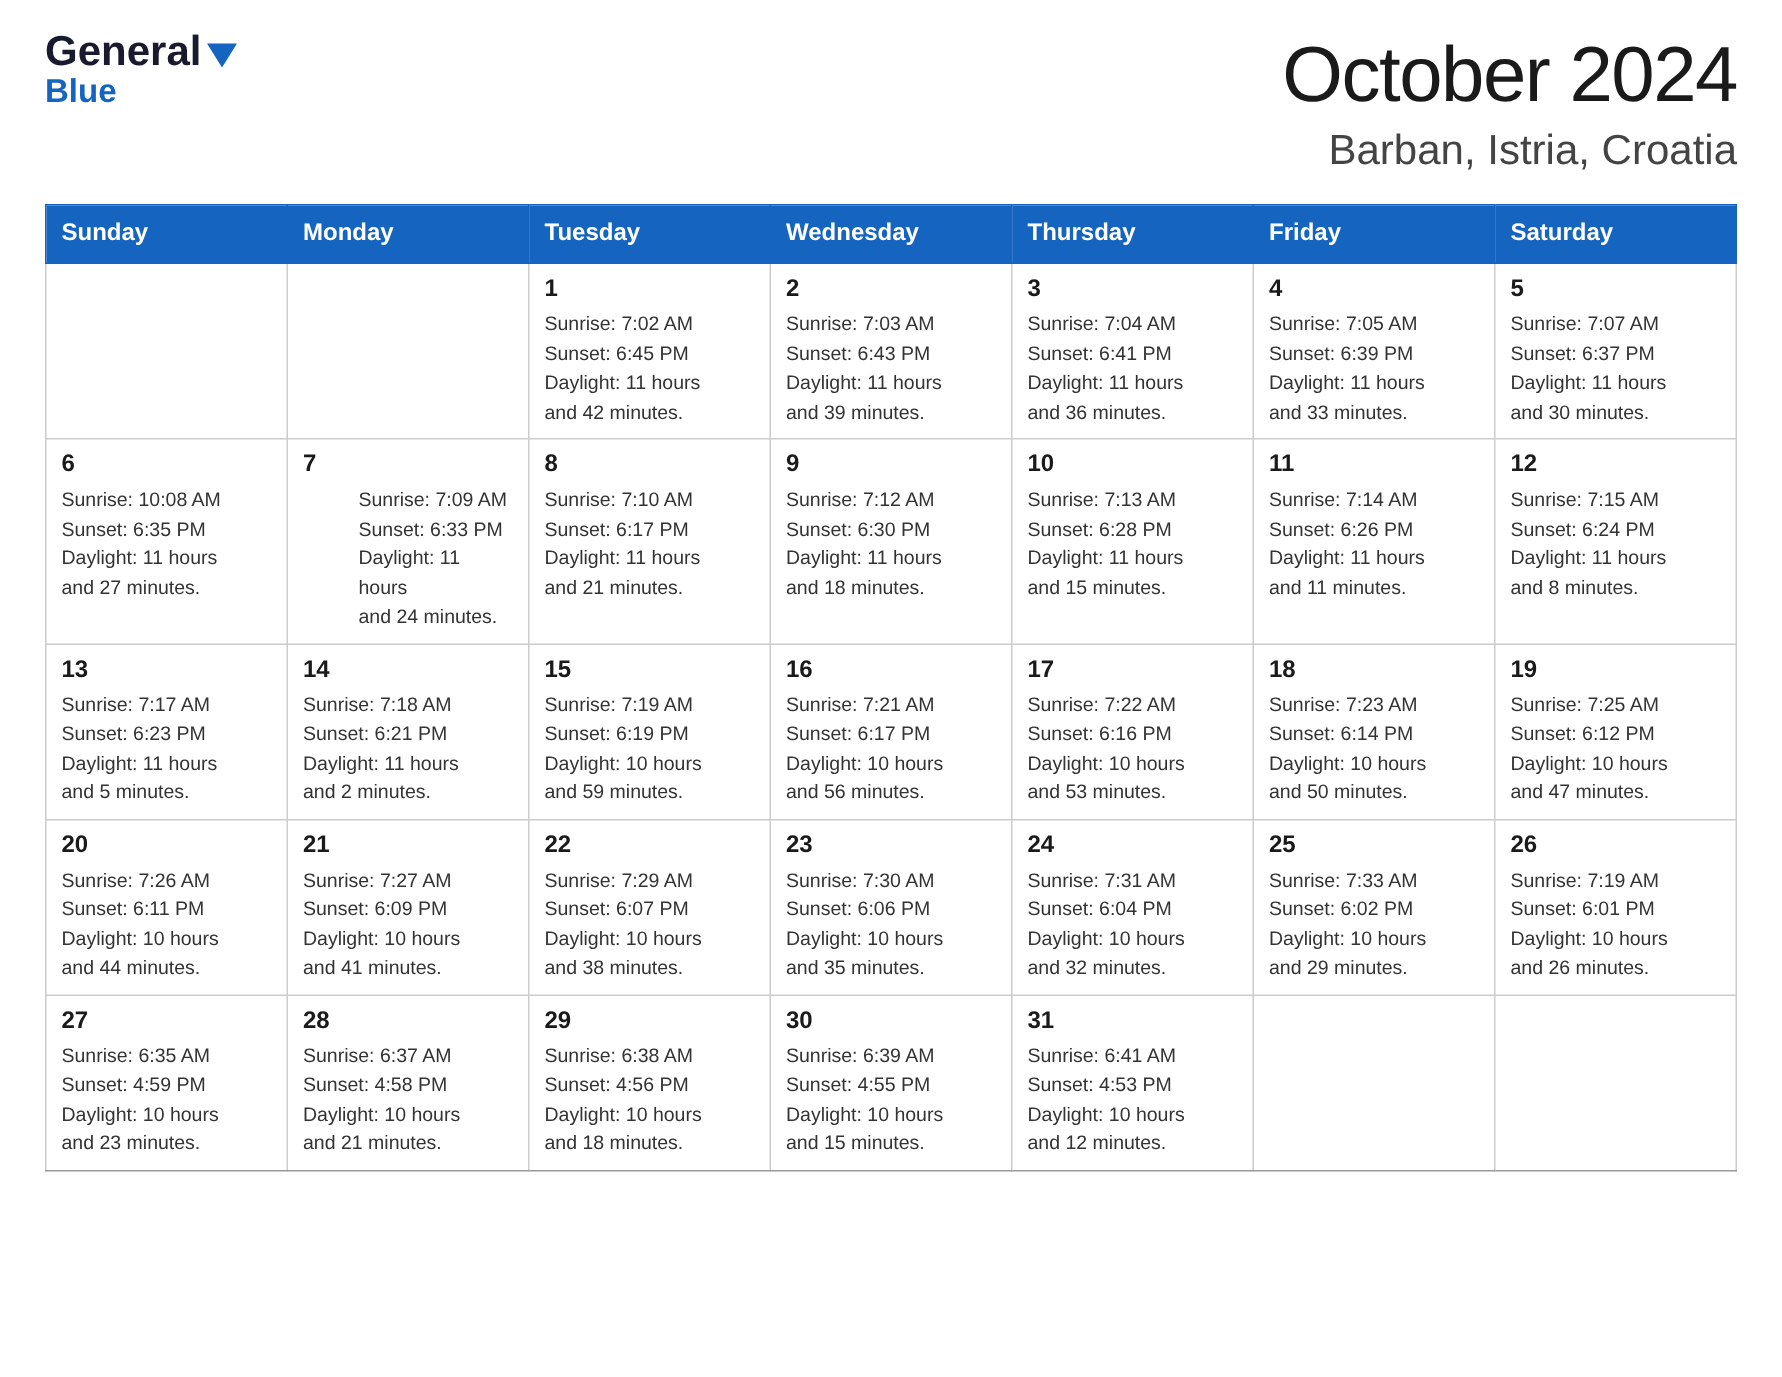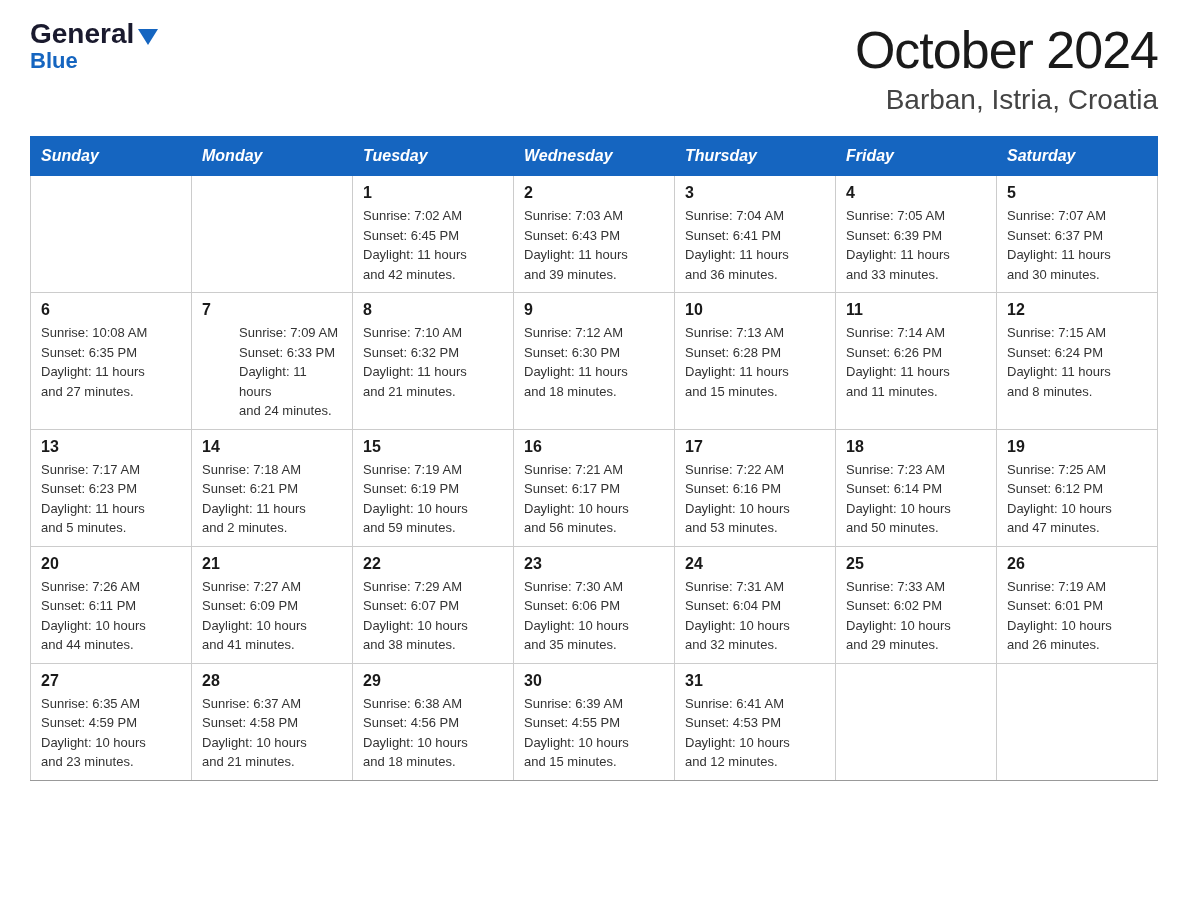--- a/index.html
+++ b/index.html
@@ -52,21 +52,20 @@
       border: 1px solid #999;
     }
     .calendar th {
       background-color: #1565c0;
       color: #ffffff;
       font-size: 16px;
       font-weight: bold;
       padding: 10px 10px;
       text-align: left;
       border: 1px solid #1565c0;
-      font-style: italic;
     }
     .calendar td {
       vertical-align: top;
       padding: 8px 10px;
       border: 1px solid #ccc;
       width: calc(100% / 7);
       min-height: 100px;
       font-size: 13.5px;
       color: #222;
     }
@@ -172,21 +171,21 @@
         <td>
           <span class="day-number">7</span>
           <div class="day-info" style="white-space: pre-line; margin-left: 37px;">Sunrise: 7:09 AM
 Sunset: 6:33 PM
 Daylight: 11 hours
 and 24 minutes.</div>
         </td>
         <td>
           <span class="day-number">8</span>
           <div class="day-info" style="white-space: pre-line;">Sunrise: 7:10 AM
-Sunset: 6:32 PM
+Sunset: 6:17 PM
 Daylight: 11 hours
 and 21 minutes.</div>
         </td>
         <td>
           <span class="day-number">9</span>
           <div class="day-info" style="white-space: pre-line;">Sunrise: 7:12 AM
 Sunset: 6:30 PM
 Daylight: 11 hours
 and 18 minutes.</div>
         </td>

